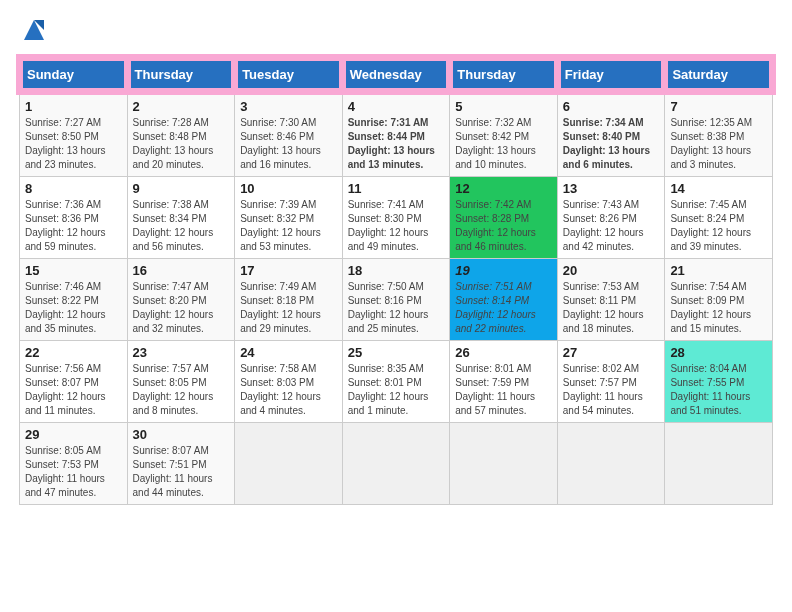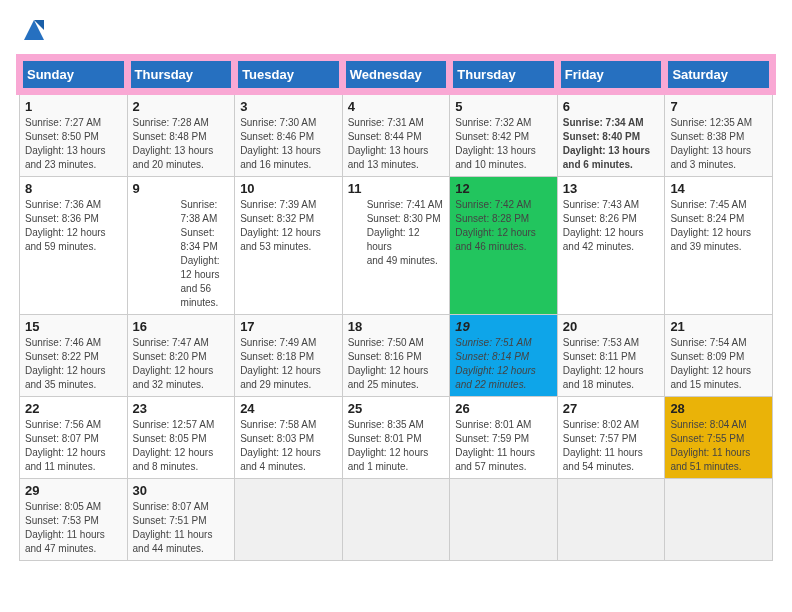--- a/index.html
+++ b/index.html
@@ -140,21 +140,21 @@
         </td>
         <td style="background: rgb(249, 249, 249);">
           <span class="day-number">3</span>
           <div class="day-info" style="white-space: pre-line;">Sunrise: 7:30 AM
 Sunset: 8:46 PM
 Daylight: 13 hours
 and 16 minutes.</div>
         </td>
         <td style="background: rgb(249, 249, 249);">
           <span class="day-number">4</span>
-          <div class="day-info" style="white-space: pre-line;">Sunrise: 7:31 AM
+          <div class="day-info" style="white-space: pre-line; font-weight: bold;">Sunrise: 7:31 AM
 Sunset: 8:44 PM
 Daylight: 13 hours
 and 13 minutes.</div>
         </td>
         <td style="background: rgb(249, 249, 249);">
           <span class="day-number">5</span>
           <div class="day-info" style="white-space: pre-line;">Sunrise: 7:32 AM
 Sunset: 8:42 PM
 Daylight: 13 hours
 and 10 minutes.</div>
@@ -177,35 +177,35 @@
       <tr>
         <td style="background: rgb(255, 255, 255);">
           <span class="day-number">8</span>
           <div class="day-info" style="white-space: pre-line;">Sunrise: 7:36 AM
 Sunset: 8:36 PM
 Daylight: 12 hours
 and 59 minutes.</div>
         </td>
         <td style="background: rgb(255, 255, 255);">
           <span class="day-number">9</span>
-          <div class="day-info" style="white-space: pre-line; margin-left: 48px;">Sunrise: 7:38 AM
+          <div class="day-info" style="white-space: pre-line;">Sunrise: 7:38 AM
 Sunset: 8:34 PM
 Daylight: 12 hours
 and 56 minutes.</div>
         </td>
         <td style="background: rgb(255, 255, 255);">
           <span class="day-number">10</span>
           <div class="day-info" style="white-space: pre-line;">Sunrise: 7:39 AM
 Sunset: 8:32 PM
 Daylight: 12 hours
 and 53 minutes.</div>
         </td>
         <td style="background: rgb(255, 255, 255);">
           <span class="day-number">11</span>
-          <div class="day-info" style="white-space: pre-line; margin-left: 19px;">Sunrise: 7:41 AM
+          <div class="day-info" style="white-space: pre-line;">Sunrise: 7:41 AM
 Sunset: 8:30 PM
 Daylight: 12 hours
 and 49 minutes.</div>
         </td>
         <td style="background: #22c55e;">
           <span class="day-number">12</span>
           <div class="day-info" style="white-space: pre-line;">Sunrise: 7:42 AM
 Sunset: 8:28 PM
 Daylight: 12 hours
 and 46 minutes.</div>
@@ -279,21 +279,21 @@
       <tr>
         <td style="background: rgb(255, 255, 255);">
           <span class="day-number">22</span>
           <div class="day-info" style="white-space: pre-line;">Sunrise: 7:56 AM
 Sunset: 8:07 PM
 Daylight: 12 hours
 and 11 minutes.</div>
         </td>
         <td style="background: rgb(255, 255, 255);">
           <span class="day-number">23</span>
-          <div class="day-info" style="white-space: pre-line;">Sunrise: 12:57 AM
+          <div class="day-info" style="white-space: pre-line;">Sunrise: 7:57 AM
 Sunset: 8:05 PM
 Daylight: 12 hours
 and 8 minutes.</div>
         </td>
         <td style="background: rgb(255, 255, 255);">
           <span class="day-number">24</span>
           <div class="day-info" style="white-space: pre-line;">Sunrise: 7:58 AM
 Sunset: 8:03 PM
 Daylight: 12 hours
 and 4 minutes.</div>
@@ -312,21 +312,21 @@
 Daylight: 11 hours
 and 57 minutes.</div>
         </td>
         <td style="background: rgb(255, 255, 255);">
           <span class="day-number">27</span>
           <div class="day-info" style="white-space: pre-line;">Sunrise: 8:02 AM
 Sunset: 7:57 PM
 Daylight: 11 hours
 and 54 minutes.</div>
         </td>
-        <td style="background: #eab308;">
+        <td style="background: #5eead4;">
           <span class="day-number">28</span>
           <div class="day-info" style="white-space: pre-line;">Sunrise: 8:04 AM
 Sunset: 7:55 PM
 Daylight: 11 hours
 and 51 minutes.</div>
         </td>
       </tr>
       <tr>
         <td style="background: rgb(249, 249, 249);">
           <span class="day-number">29</span>

